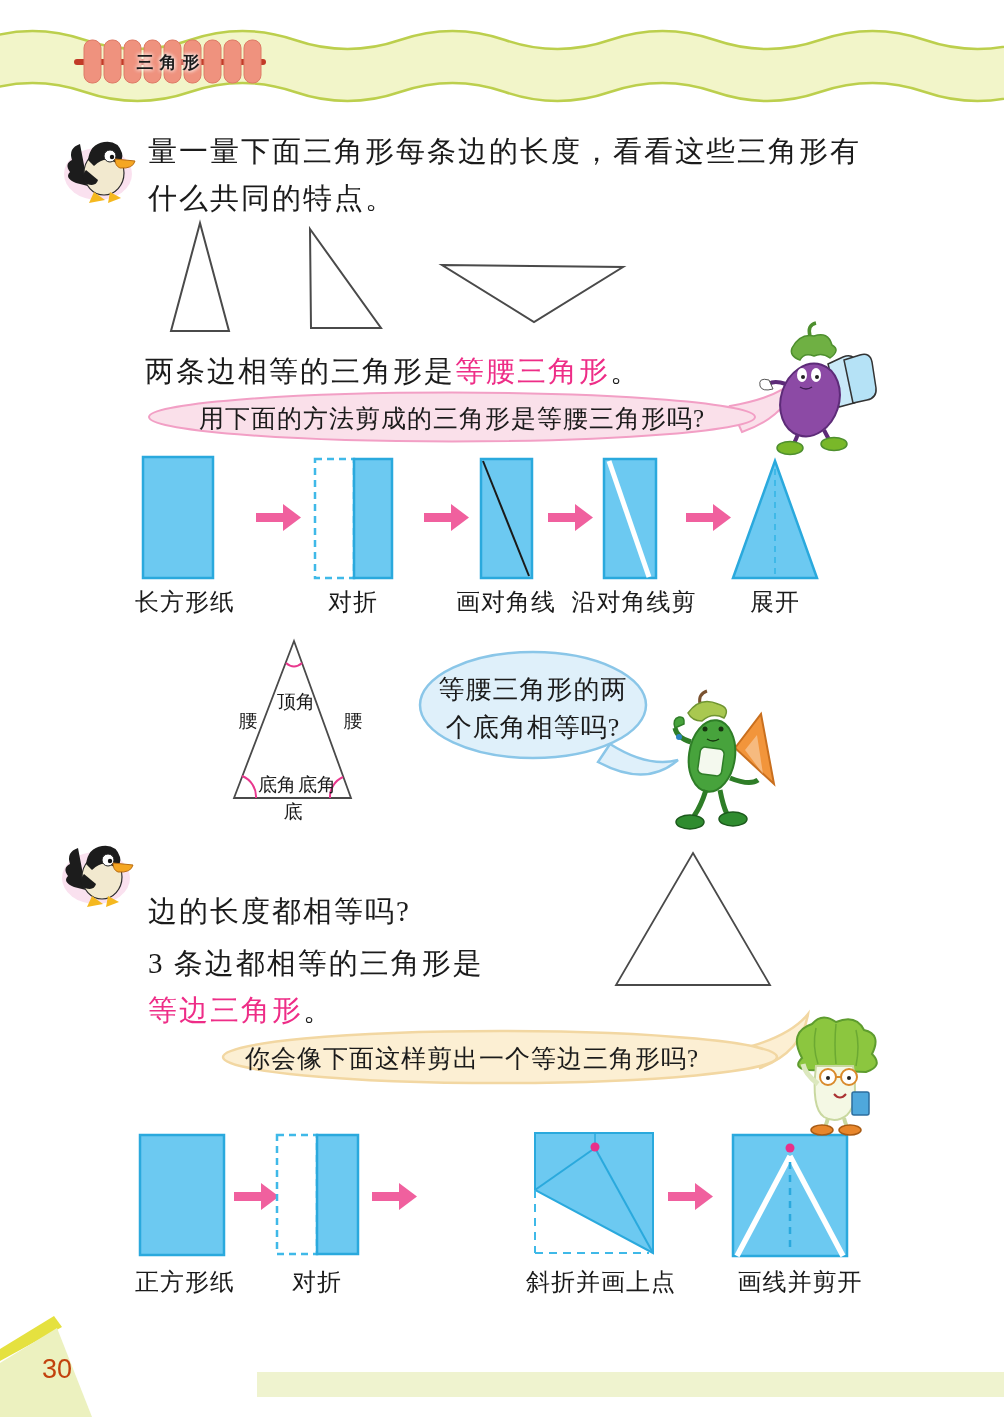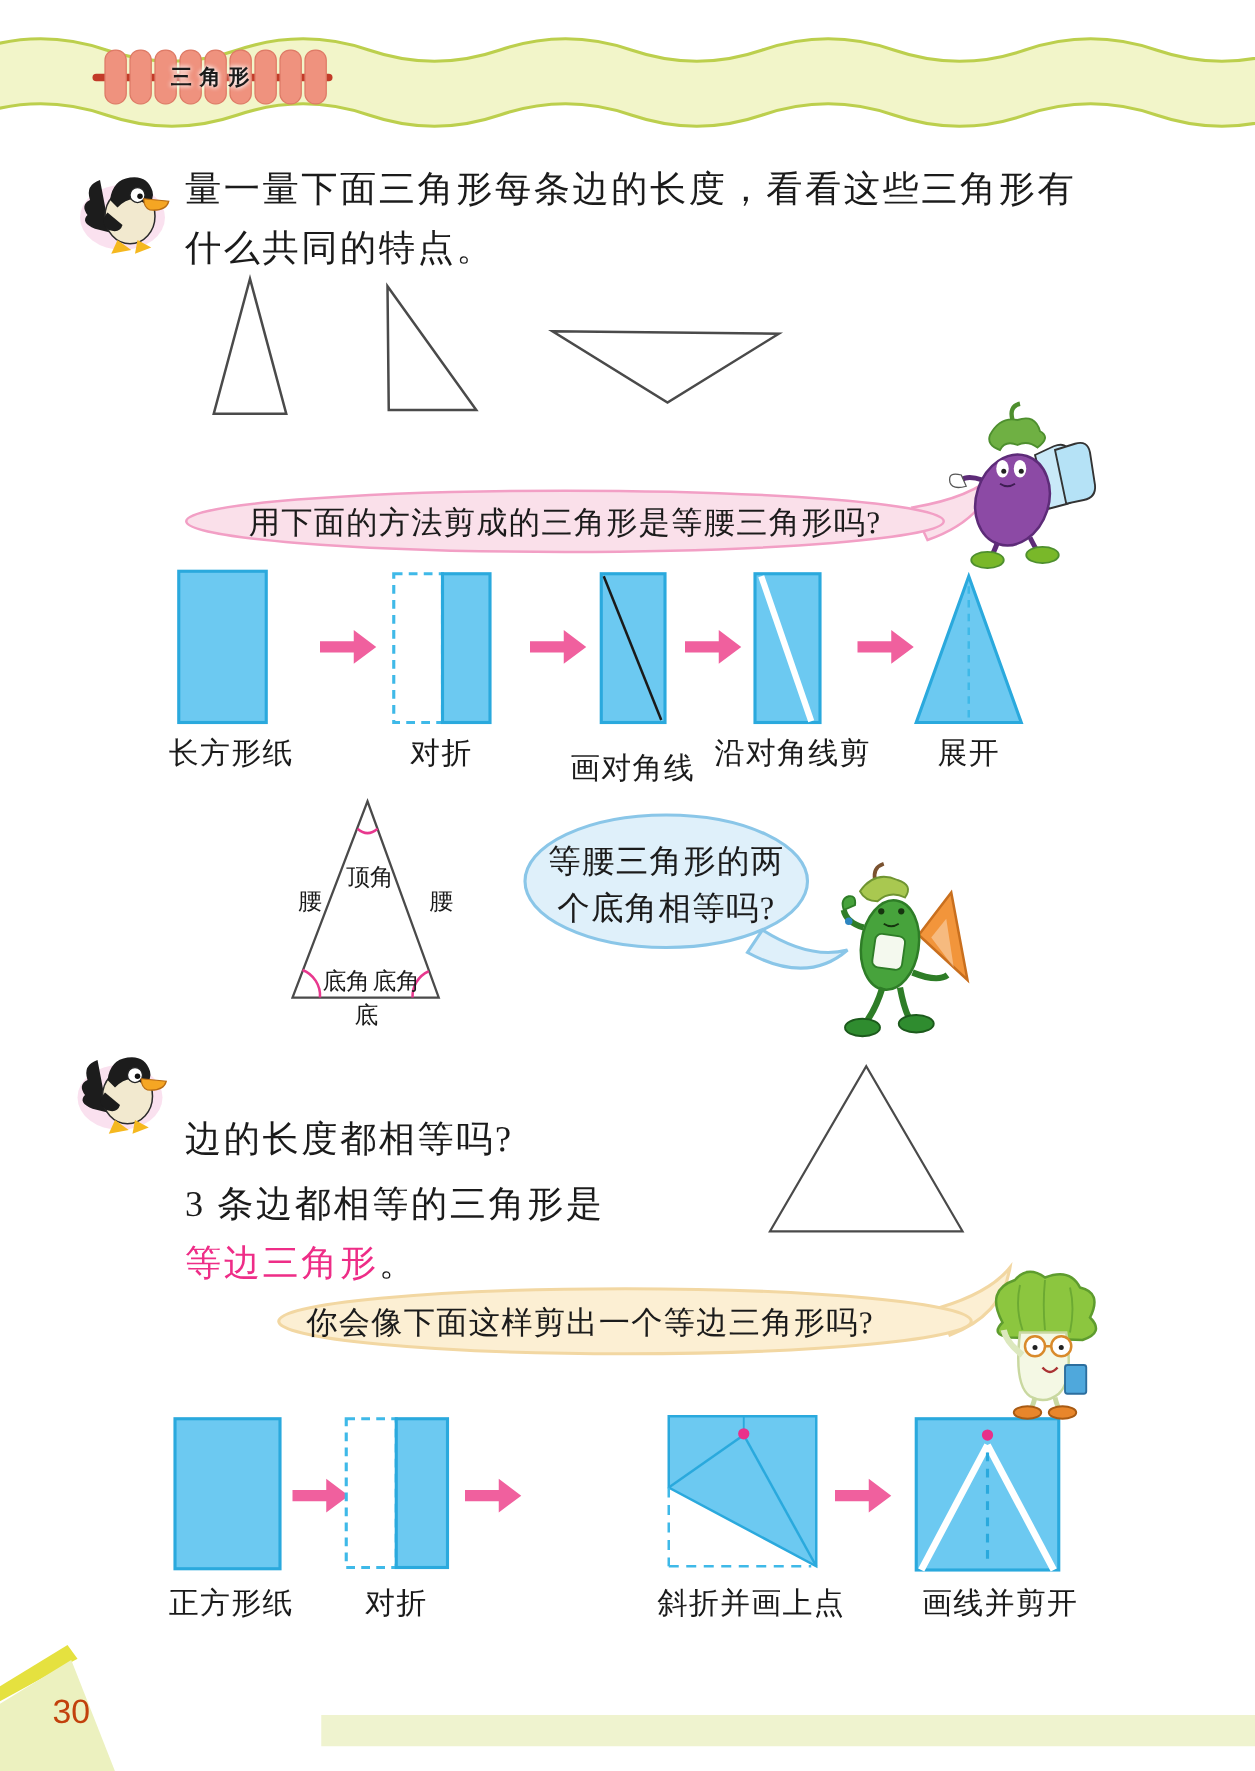--- a/index.html
+++ b/index.html
@@ -202,26 +202,29 @@
       <polygon points="0,1363 57,1328 92,1417 0,1417" fill="#ECF1BF"></polygon>
       <rect x="257" y="1372" width="747" height="25" fill="#EFF3CF"></rect>
     </g>
   </svg>
 
   <div class="abs txt page-title center" style="left:171px;top:62px;">三角形</div>
 
   <div class="abs txt body-line" style="left:148px;top:132px;">量一量下面三角形每条边的长度，看看这些三角形有</div>
   <div class="abs txt body-line" style="left:148px;top:179px;">什么共同的特点。</div>
 
+  <div class="abs txt body-line" style="left:145px;top:352px;">
+    <span>两条边相等的三角形是</span><span class="pink">等腰三角形</span><span>。</span>
+  </div>
 
   <div class="abs txt bubble-line center" style="left:452px;top:418px;">用下面的方法剪成的三角形是等腰三角形吗?</div>
 
   <div class="abs txt step-label" style="left:185px;top:586px;">长方形纸</div>
   <div class="abs txt step-label" style="left:353px;top:586px;">对折</div>
-  <div class="abs txt step-label" style="left:506px;top:586px;margin-top:12px;">画对角线</div>
+  <div class="abs txt step-label" style="left:506px;top:586px;">画对角线</div>
   <div class="abs txt step-label" style="left:634px;top:586px;">沿对角线剪</div>
   <div class="abs txt step-label" style="left:775px;top:586px;">展开</div>
 
   <div class="abs txt tri-label" style="left:296px;top:702px;">顶角</div>
   <div class="abs txt tri-label" style="left:248px;top:721px;">腰</div>
   <div class="abs txt tri-label" style="left:353px;top:721px;">腰</div>
   <div class="abs txt tri-label" style="left:277px;top:785px;">底角</div>
   <div class="abs txt tri-label" style="left:317px;top:785px;">底角</div>
   <div class="abs txt tri-label" style="left:293px;top:812px;">底</div>
 

